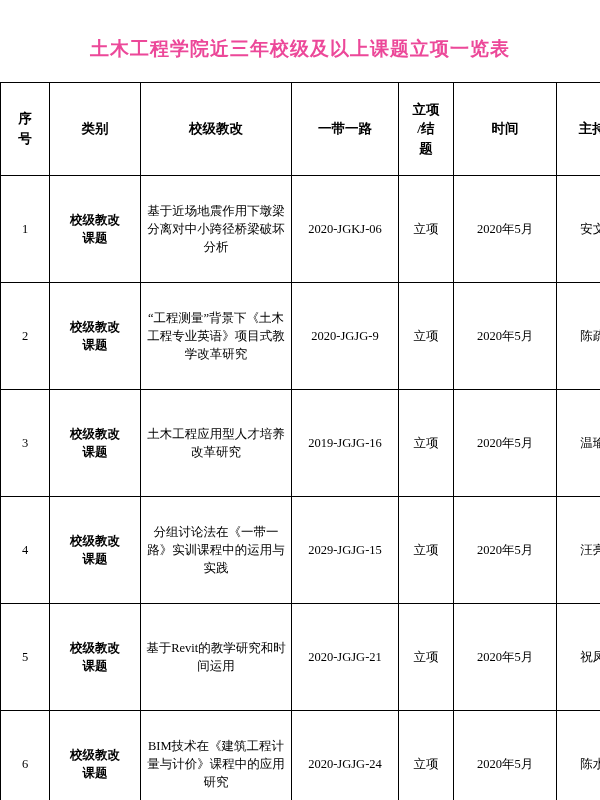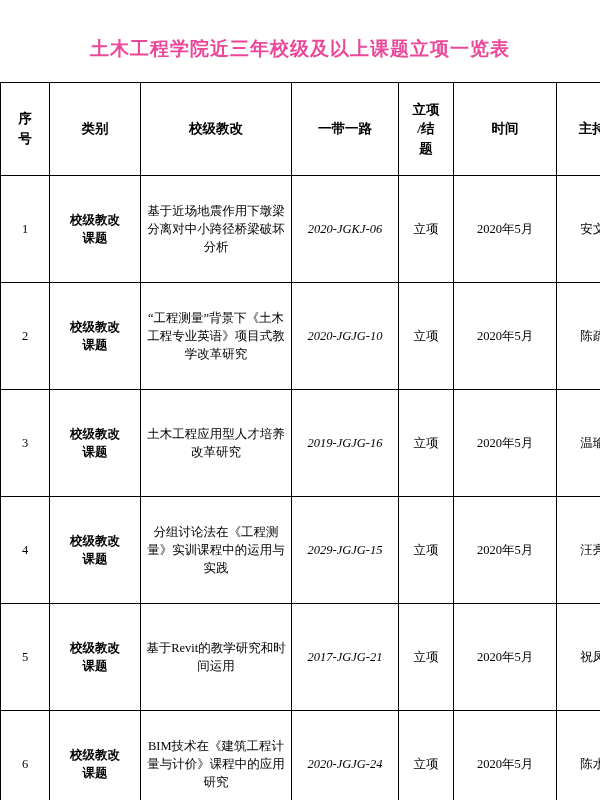--- a/index.html
+++ b/index.html
@@ -62,21 +62,20 @@
   .col-name { width: 144px; }
   .col-code { width: 100px; }
   .col-status { width: 48px; }
   .col-time { width: 96px; }
   .col-host { width: 78px; }
 
   .cell-code {
     font-family: "Liberation Sans", sans-serif;
     font-size: 12.5px;
     letter-spacing: 0px;
-    font-style: italic;
   }
   .hdr-status {
     font-size: 13px;
     line-height: 1.25;
   }
   .hdr-seq {
     line-height: 1.25;
   }
   .cell-break {
     white-space: pre-line;
@@ -114,51 +113,51 @@
         <td class="col-code cell-code">2020-JGKJ-06</td>
         <td class="col-status">立项</td>
         <td class="col-time">2020年5月</td>
         <td class="col-host">安文俊</td>
       </tr>
       <tr>
         <td class="col-seq">2</td>
         <td class="col-cat cell-break">校级教改
 课题</td>
         <td class="col-name">“工程测量”背景下《土木工程专业英语》项目式教学改革研究</td>
-        <td class="col-code cell-code">2020-JGJG-10</td>
+        <td class="col-code cell-code">2020-JGJG-9</td>
         <td class="col-status">立项</td>
         <td class="col-time">2020年5月</td>
         <td class="col-host">陈疏桐</td>
       </tr>
       <tr>
         <td class="col-seq">3</td>
         <td class="col-cat cell-break">校级教改
 课题</td>
         <td class="col-name">土木工程应用型人才培养改革研究</td>
         <td class="col-code cell-code">2019-JGJG-16</td>
         <td class="col-status">立项</td>
         <td class="col-time">2020年5月</td>
         <td class="col-host">温瑜文</td>
       </tr>
       <tr>
         <td class="col-seq">4</td>
         <td class="col-cat cell-break">校级教改
 课题</td>
-        <td class="col-name">分组讨论法在《工程测量》实训课程中的运用与实践</td>
+        <td class="col-name">分组讨论法在《一带一路》实训课程中的运用与实践</td>
         <td class="col-code cell-code">2029-JGJG-15</td>
         <td class="col-status">立项</td>
         <td class="col-time">2020年5月</td>
         <td class="col-host">汪亮婷</td>
       </tr>
       <tr>
         <td class="col-seq">5</td>
         <td class="col-cat cell-break">校级教改
 课题</td>
         <td class="col-name">基于Revit的教学研究和时间运用</td>
-        <td class="col-code cell-code">2017-JGJG-21</td>
+        <td class="col-code cell-code">2020-JGJG-21</td>
         <td class="col-status">立项</td>
         <td class="col-time">2020年5月</td>
         <td class="col-host">祝凤丹</td>
       </tr>
       <tr>
         <td class="col-seq">6</td>
         <td class="col-cat cell-break">校级教改
 课题</td>
         <td class="col-name">BIM技术在《建筑工程计量与计价》课程中的应用研究</td>
         <td class="col-code cell-code">2020-JGJG-24</td>

